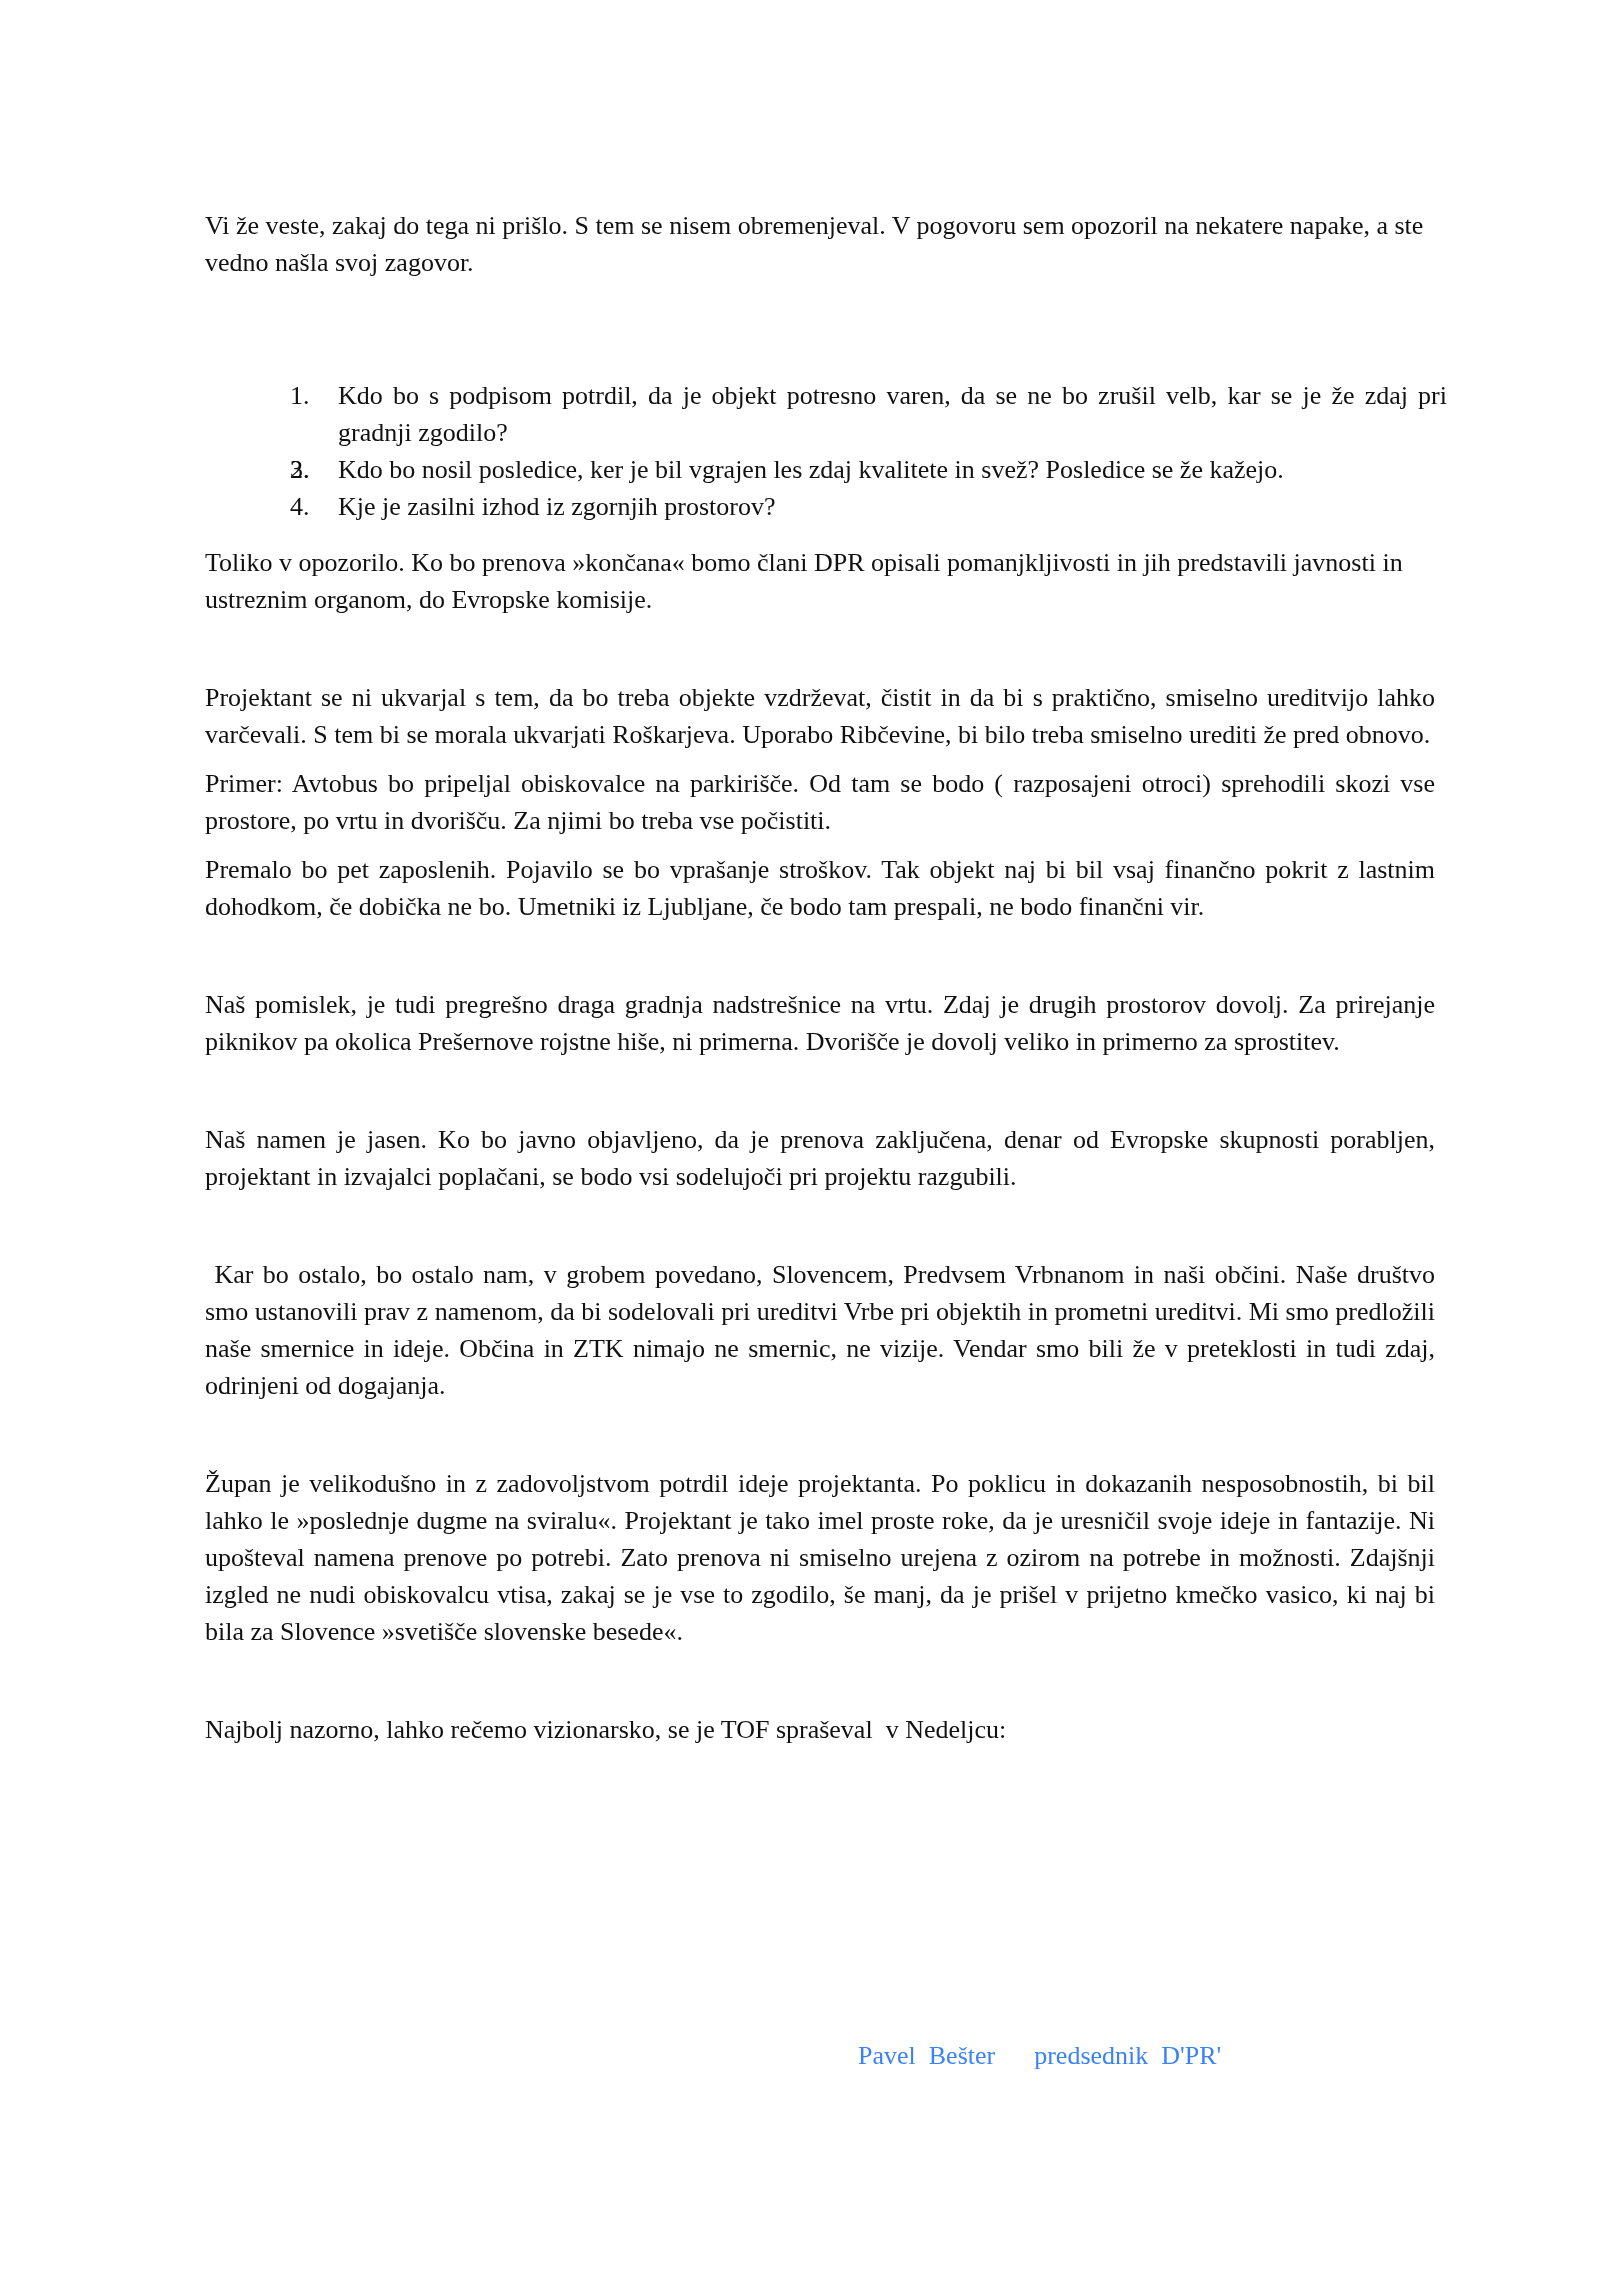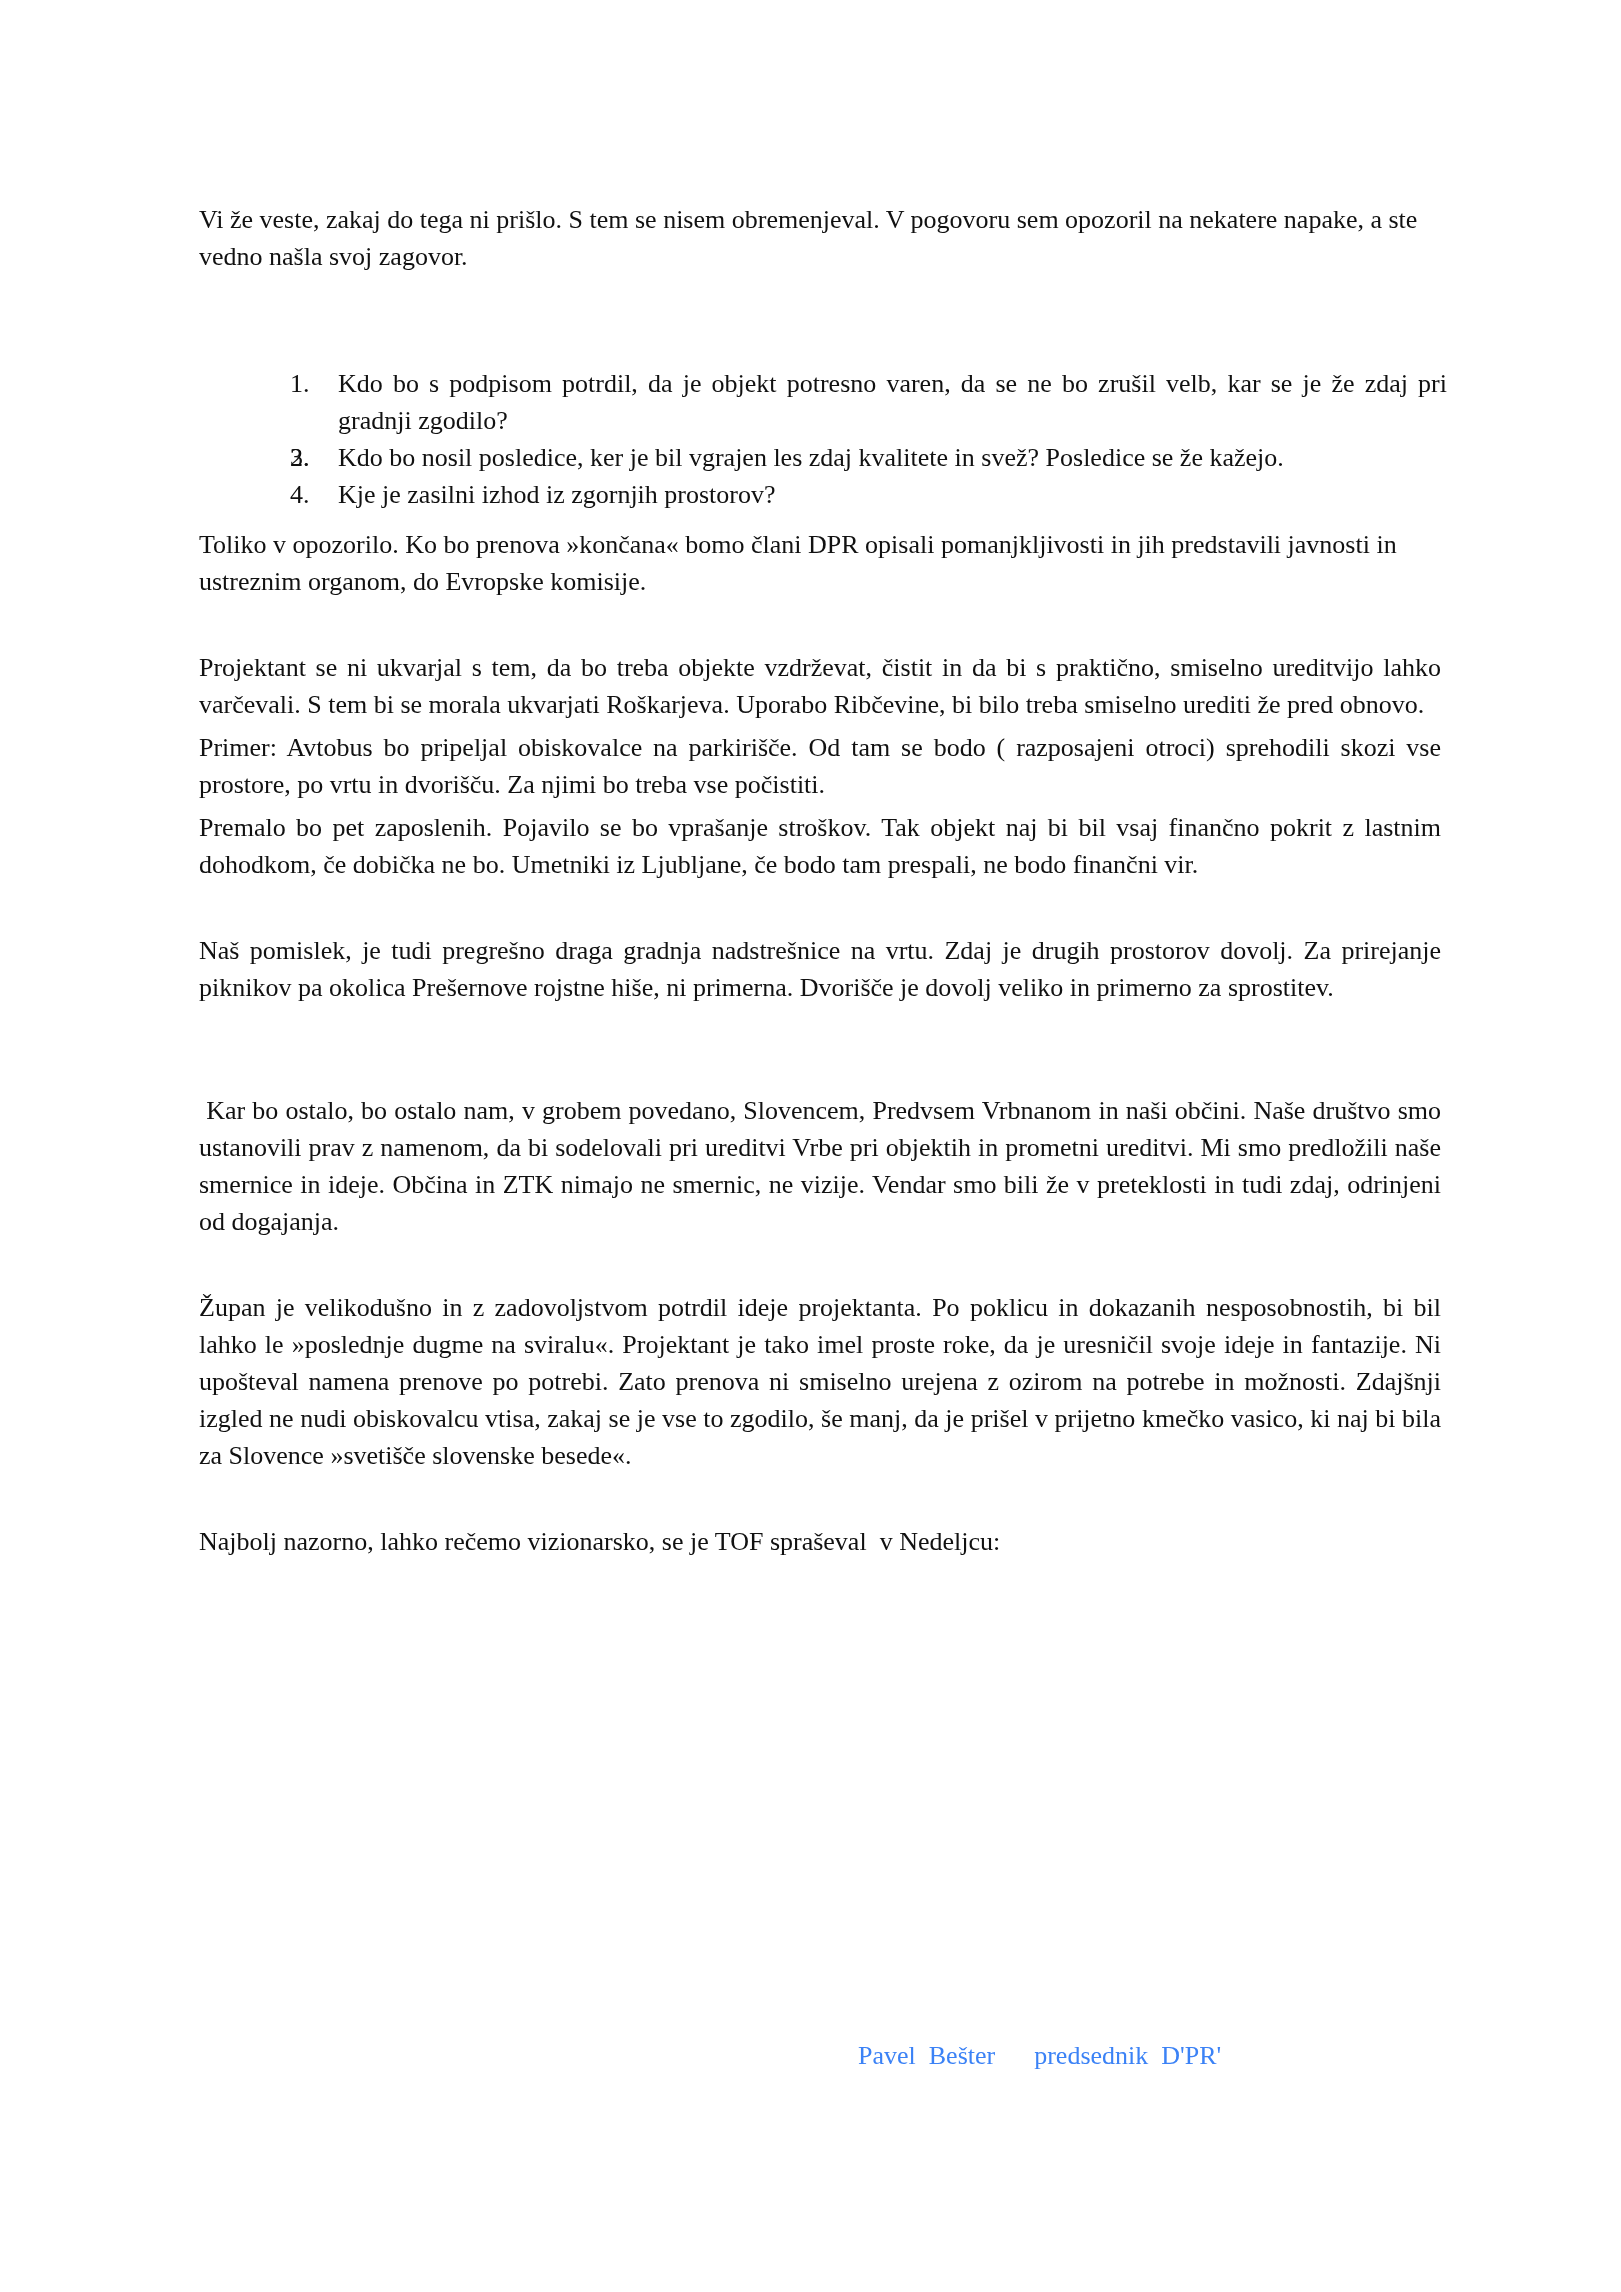--- a/index.html
+++ b/index.html
@@ -1,21 +1,21 @@
 <!DOCTYPE html>
 <html style="font-size:14.3px"><head>
 <meta charset="utf-8">
 <style>
   html, body { margin:0; padding:0; background:#ffffff; }
   body { width:1621px; height:2293px; position:relative; overflow:hidden; }
   .page {
     position:absolute; left:193px; top:195px; width:1254px;
     font-family:"Liberation Serif", serif; font-size:26px; line-height:37px; color:#111111;
   }
-  p { margin:6px; }
+  p { margin:12px; }
   .just { text-align:justify; }
   .gap1 { height:37px; }
   ol { margin:0; padding:0; list-style:none; }
   ol li { position:relative; padding-left:145px; }
   ol li .num { position:absolute; left:97px; top:0; }
   .sig { position:absolute; left:858px; top:2041px; font-family:"Liberation Serif", serif; font-size:26px; color:#3b82f6; white-space:pre; }
   .sig span { display:inline-block; }
 </style>
 </head>
 <body>
@@ -32,20 +32,21 @@
   </ol>
   <div style="height:7.2px"></div>
   <p>Toliko v opozorilo. Ko bo prenova »končana« bomo člani DPR opisali pomanjkljivosti in jih predstavili javnosti in ustreznim organom, do Evropske komisije.</p>
   <div class="gap1"></div>
   <p class="just">Projektant se ni ukvarjal s tem, da bo treba objekte vzdrževat, čistit in da bi s praktično, smiselno ureditvijo lahko varčevali. S tem bi se morala ukvarjati Roškarjeva. Uporabo Ribčevine, bi bilo treba smiselno urediti že pred obnovo.</p>
   <p class="just">Primer: Avtobus bo pripeljal obiskovalce na parkirišče. Od tam se bodo ( razposajeni otroci) sprehodili skozi vse prostore, po vrtu in dvorišču.  Za njimi bo treba vse počistiti.</p>
   <p class="just">Premalo bo pet zaposlenih. Pojavilo se bo vprašanje stroškov. Tak objekt naj bi bil vsaj finančno  pokrit z lastnim dohodkom, če dobička ne bo. Umetniki iz Ljubljane, če bodo tam prespali, ne bodo finančni vir.</p>
   <div class="gap1"></div>
   <p class="just">Naš pomislek, je tudi pregrešno draga gradnja nadstrešnice na vrtu. Zdaj je drugih prostorov dovolj. Za prirejanje piknikov pa okolica Prešernove rojstne hiše, ni primerna.  Dvorišče je dovolj veliko in primerno za sprostitev.</p>
   <div class="gap1"></div>
+  <p class="just">Naš namen je jasen. Ko bo javno objavljeno, da je prenova zaključena, denar od Evropske skupnosti porabljen, projektant in izvajalci poplačani, se bodo vsi sodelujoči pri projektu razgubili.</p>
   <div class="gap1"></div>
   <p class="just" style="white-space:pre-wrap"> Kar bo ostalo, bo ostalo nam, v grobem povedano, Slovencem, Predvsem Vrbnanom in naši občini. Naše društvo smo ustanovili prav z namenom, da bi sodelovali pri ureditvi Vrbe pri objektih in prometni ureditvi. Mi smo predložili naše smernice in ideje. Občina in ZTK nimajo ne smernic, ne vizije. Vendar smo bili že v preteklosti in tudi zdaj, odrinjeni od dogajanja.</p>
   <div class="gap1"></div>
   <p class="just">Župan je velikodušno in z zadovoljstvom potrdil ideje projektanta. Po poklicu in dokazanih nesposobnostih, bi bil lahko le »poslednje dugme na sviralu«. Projektant je tako  imel proste roke, da je uresničil svoje ideje in fantazije. Ni upošteval namena prenove po potrebi. Zato prenova ni smiselno urejena z ozirom na potrebe in možnosti. Zdajšnji izgled ne nudi obiskovalcu vtisa, zakaj se je vse to zgodilo, še manj, da je prišel v prijetno kmečko vasico, ki naj bi bila za Slovence »svetišče slovenske besede«.</p>
   <div class="gap1"></div>
   <p style="white-space:pre-wrap">Najbolj nazorno, lahko rečemo vizionarsko, se je TOF spraševal  v Nedeljcu:</p>
   <div class="gap1"></div>
 </div>
 
 <div class="sig"><span>Pavel  Bešter</span>      <span>predsednik  D'PR'</span></div>

